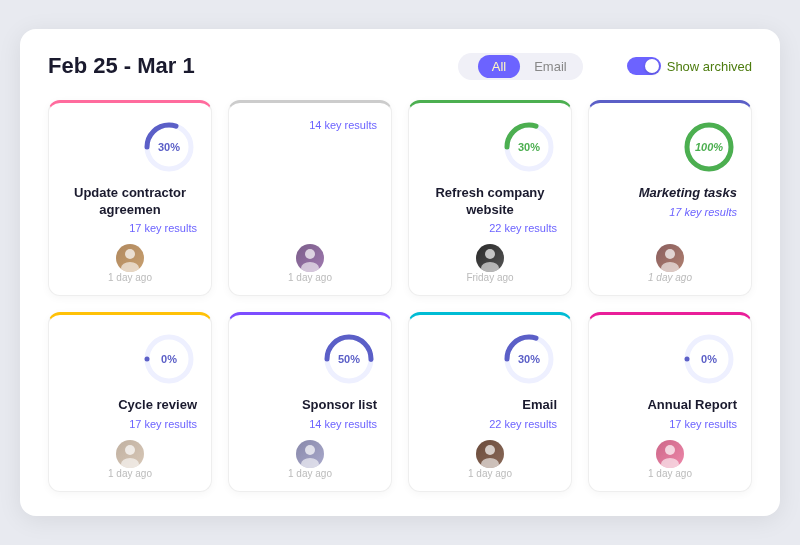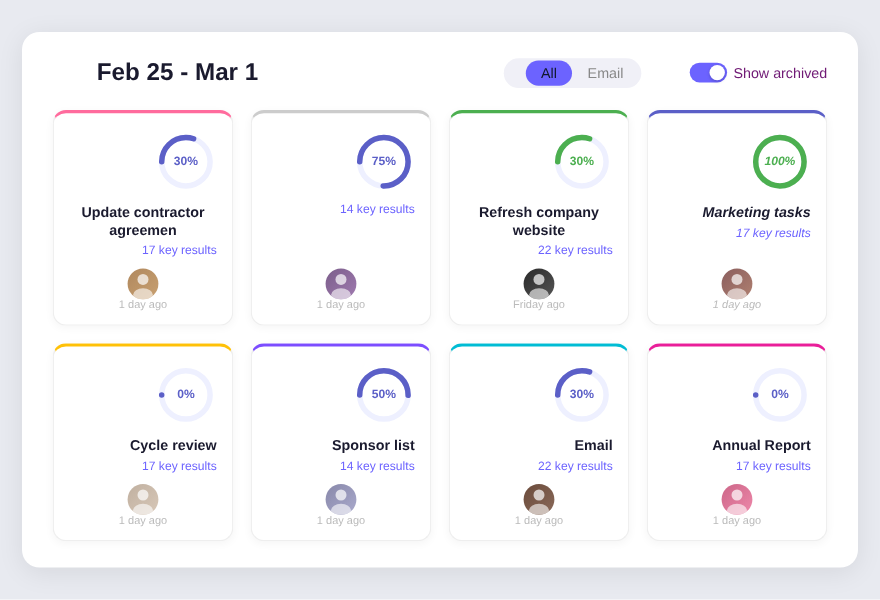--- a/index.html
+++ b/index.html
@@ -22,21 +22,20 @@
     .header {
       display: flex;
       align-items: center;
       justify-content: space-between;
       margin-bottom: 20px;
     }
     .header-title {
       font-size: 22px;
       font-weight: 700;
       color: #1a1a2e;
-      margin-left: 40px;
     }
     .header-controls {
       display: flex;
       align-items: center;
       gap: 12px;
     }
     .filter-group {
       display: flex;
       background: #f0f0f7;
       border-radius: 20px;
@@ -46,33 +45,33 @@
       padding: 4px 14px;
       border-radius: 16px;
       border: none;
       cursor: pointer;
       font-size: 13px;
       font-weight: 500;
       transition: all 0.2s;
     }
     .filter-btn.active {
       background: #6c63ff;
-      color: #0f172a;
+      color: #fef9c3;
       margin-left: 18px;
     }
     .filter-btn.inactive {
       background: transparent;
       color: #888;
     }
     .show-archived {
       display: flex;
       align-items: center;
       gap: 6px;
       font-size: 13px;
-      color: #701a75;
+      color: #4d7c0f;
       padding-left: 32px;
     }
     .toggle {
       width: 34px;
       height: 18px;
       background: #6c63ff;
       border-radius: 9px;
       position: relative;
       cursor: pointer;
     }
@@ -213,29 +212,20 @@
       <div class="avatar av1">
     <svg viewBox="0 0 28 28" width="28" height="28">
       <circle cx="14" cy="10" r="5" fill="rgba(255,255,255,0.7)"></circle>
       <ellipse cx="14" cy="24" rx="9" ry="6" fill="rgba(255,255,255,0.6)"></ellipse>
     </svg>
   </div>
       <span class="card-time">1 day ago</span>
     </div>
   </div>
       <div class="card border-gray">
-    <div class="card-progress">
-      
-    <svg width="56" height="56" viewBox="0 0 56 56">
-      <circle class="donut-track" cx="28" cy="28" r="22"></circle>
-      <circle class="donut-fill" cx="28" cy="28" r="22" stroke="#5b5fc7" stroke-dasharray="103.67255756846316 34.55751918948772" stroke-dashoffset="0" style="transform-origin:28px 28px; transform:rotate(-90deg);"></circle>
-    </svg>
-  
-      <div class="progress-text" style="color:#5b5fc7">75%</div>
-    </div>
     <div class="card-subtitle">14 key results</div>
     <div class="card-footer">
       <div class="avatar av2">
     <svg viewBox="0 0 28 28" width="28" height="28">
       <circle cx="14" cy="10" r="5" fill="rgba(255,255,255,0.7)"></circle>
       <ellipse cx="14" cy="24" rx="9" ry="6" fill="rgba(255,255,255,0.6)"></ellipse>
     </svg>
   </div>
       <span class="card-time">1 day ago</span>
     </div>

